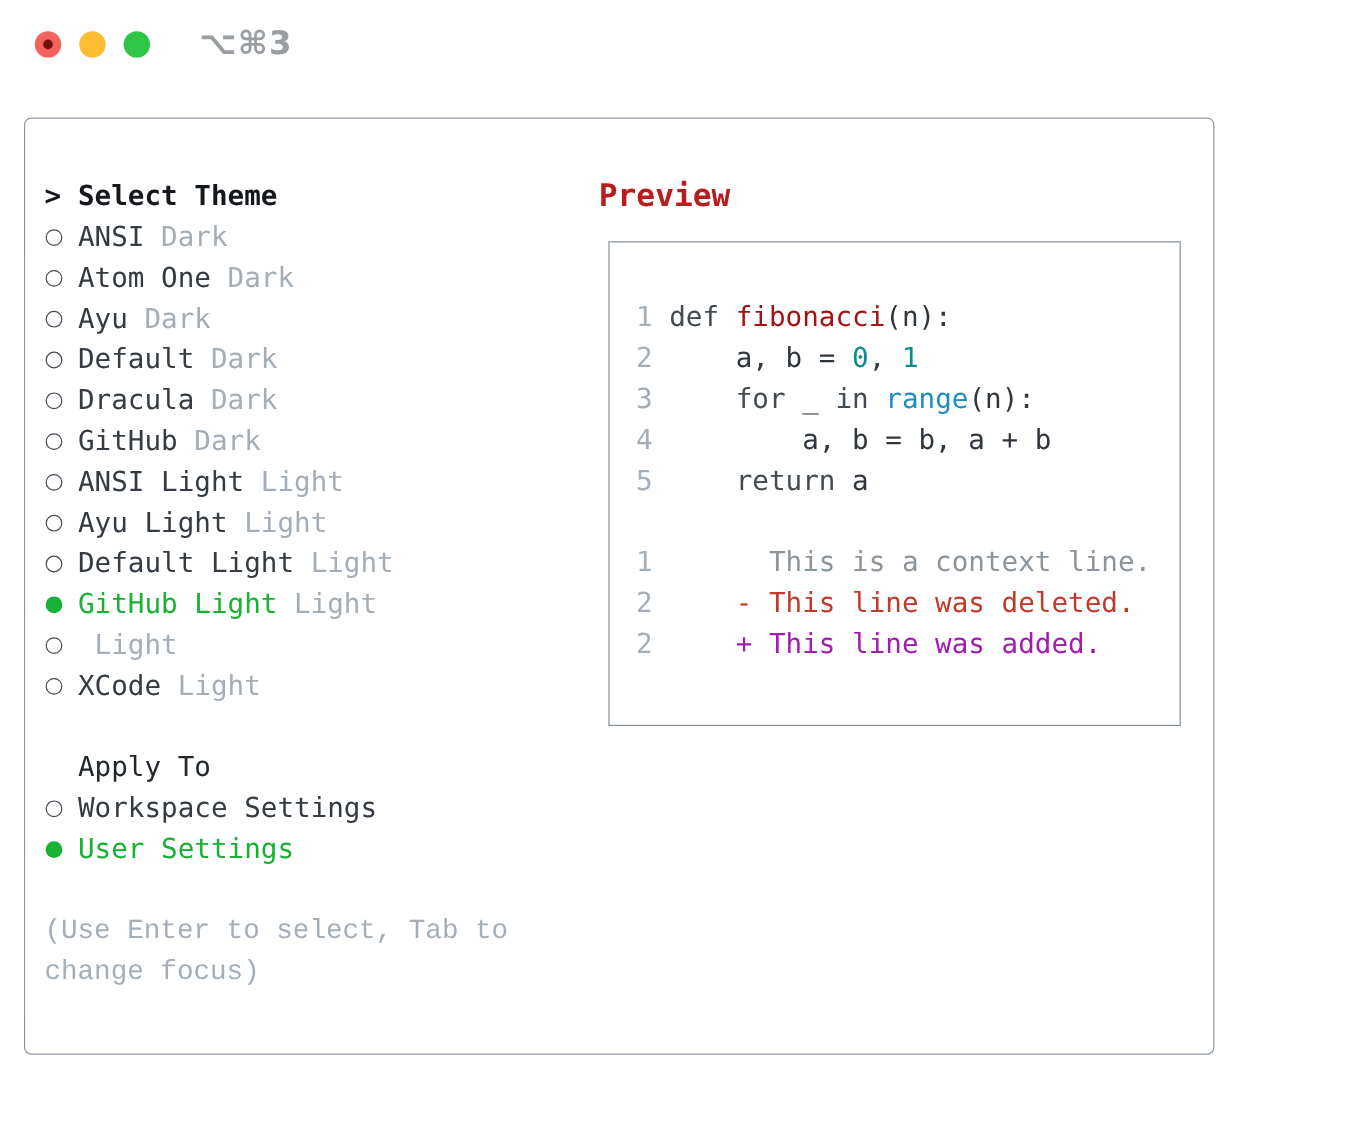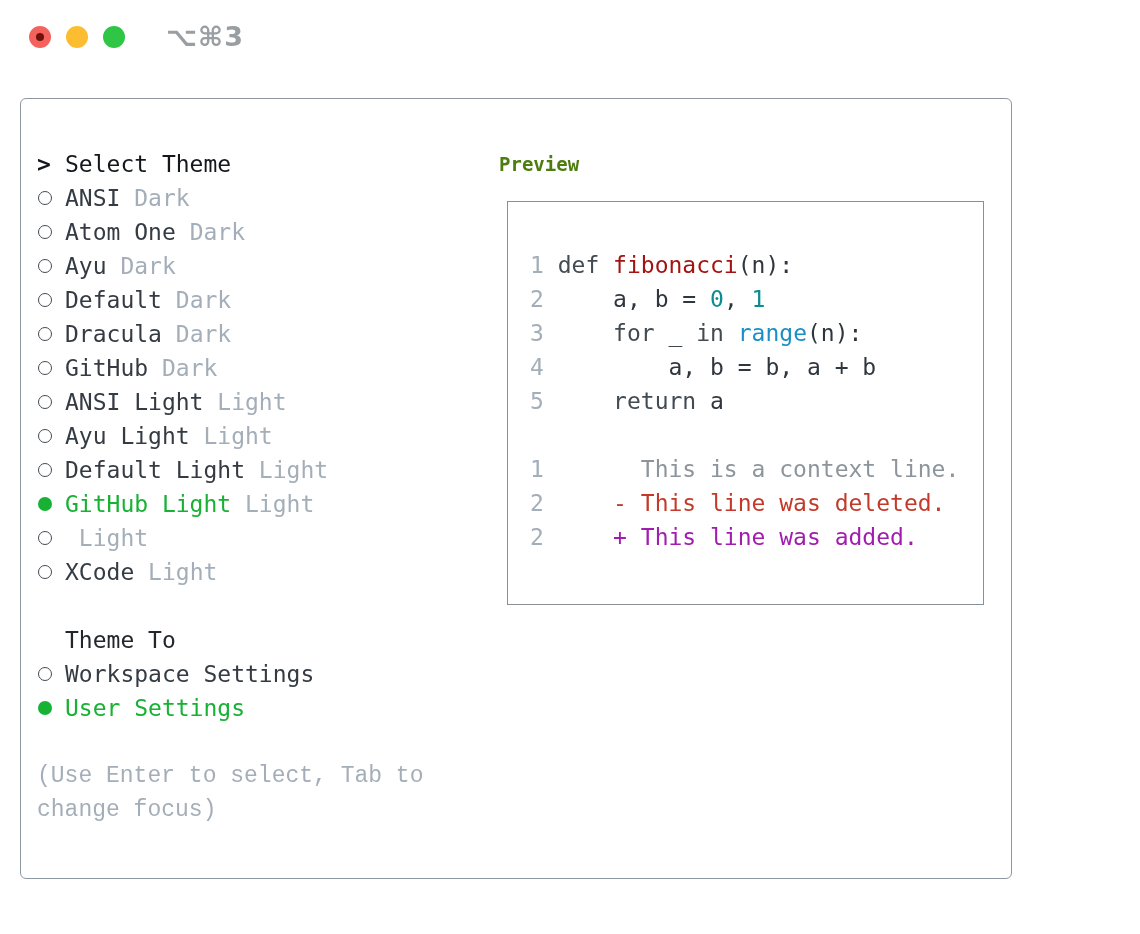--- a/index.html
+++ b/index.html
@@ -16,33 +16,33 @@
   .shortcut{position:absolute;left:166px;top:21px;font-family:"DejaVu Sans",sans-serif;font-weight:bold;font-size:27px;color:#999ea3;letter-spacing:1px;}
 
   
   .main-box{position:absolute;left:20px;top:98px;width:990px;height:779px;border:1.5px solid #8d97a1;border-radius:6px;background:#fff;}
 
   
   .left-col{position:absolute;left:16px;top:48px;font-size:23px;line-height:34px;}
   .row{display:flex;height:34px;align-items:center;white-space:pre;}
   .prefix{flex:0 0 28px;width:28px;display:flex;align-items:center;}
   .prompt-char{font-weight:bold;color:#14181d;}
-  .header-label{font-weight:normal;color:#14181d;text-align:center;}
+  .header-label{font-weight:bold;color:#14181d;text-align:center;}
   .circle{width:14px;height:14px;border-radius:50%;border:1.5px solid #434b54;box-sizing:border-box;margin-left:1px;}
   .circle.filled{border:none;background:#17b134;}
   .t-name{color:#343b43;}
   .t-name.sel{color:#17b134;}
   .t-suffix{color:#a4aeb9;}
   .apply-header{color:#22272c;}
   .spacer{height:34px;}
   .hint{color:#a4aeb9;font-family:Liberation Mono, monospace;}
   .hint div{height:34px;display:flex;align-items:center;}
 
   
-  .preview-header{position:absolute;left:478px;top:48px;height:34px;display:flex;align-items:center;font-size:19px;font-weight:bold;color:#4d7c0f;}
+  .preview-header{position:absolute;left:478px;top:48px;height:34px;display:flex;align-items:center;font-size:26px;font-weight:bold;color:#b91c1c;}
   .preview-box{position:absolute;left:486px;top:102px;width:475px;height:402px;border:1.5px solid #859099;background:#fff;box-sizing:content-box;}
   .preview-code{padding:46px 0 0 22px;font-size:23px;line-height:34px;}
   .code-line{height:34px;white-space:pre;display:flex;align-items:center;}
   .ln{color:#a4aeb9;}
   .pl{color:#2f363e;}
   .kw{color:#434b52;}
   .fn{color:#a41313;}
   .lit{color:#0a8c91;}
   .bi{color:#1b8fc4;}
   .ctx{color:#8c949c;}
@@ -83,21 +83,21 @@
           <div class="row"><span class="prefix"><span class="circle"></span></span><span class="t-name">Default Light</span><span class="t-suffix"> Light</span></div>
           <div class="row"><span class="prefix"><span class="circle filled"></span></span><span class="t-name sel">GitHub Light</span><span class="t-suffix"> Light</span></div>
           <div class="row"><span class="prefix"><span class="circle"></span></span><span class="t-suffix"> Light</span></div>
           <div class="row"><span class="prefix"><span class="circle"></span></span><span class="t-name">XCode</span><span class="t-suffix"> Light</span></div>
         </div>
 
       <div class="spacer"></div>
 
       <div class="row">
         <span class="prefix"></span>
-        <span class="apply-header">Theme To</span>
+        <span class="apply-header">Apply To</span>
       </div>
 
       <div id="apply-list">
           <div class="row"><span class="prefix"><span class="circle"></span></span><span class="t-name">Workspace Settings</span></div>
           <div class="row"><span class="prefix"><span class="circle filled"></span></span><span class="t-name sel">User Settings</span></div>
         </div>
 
       <div class="spacer"></div>
 
       <div class="hint">

